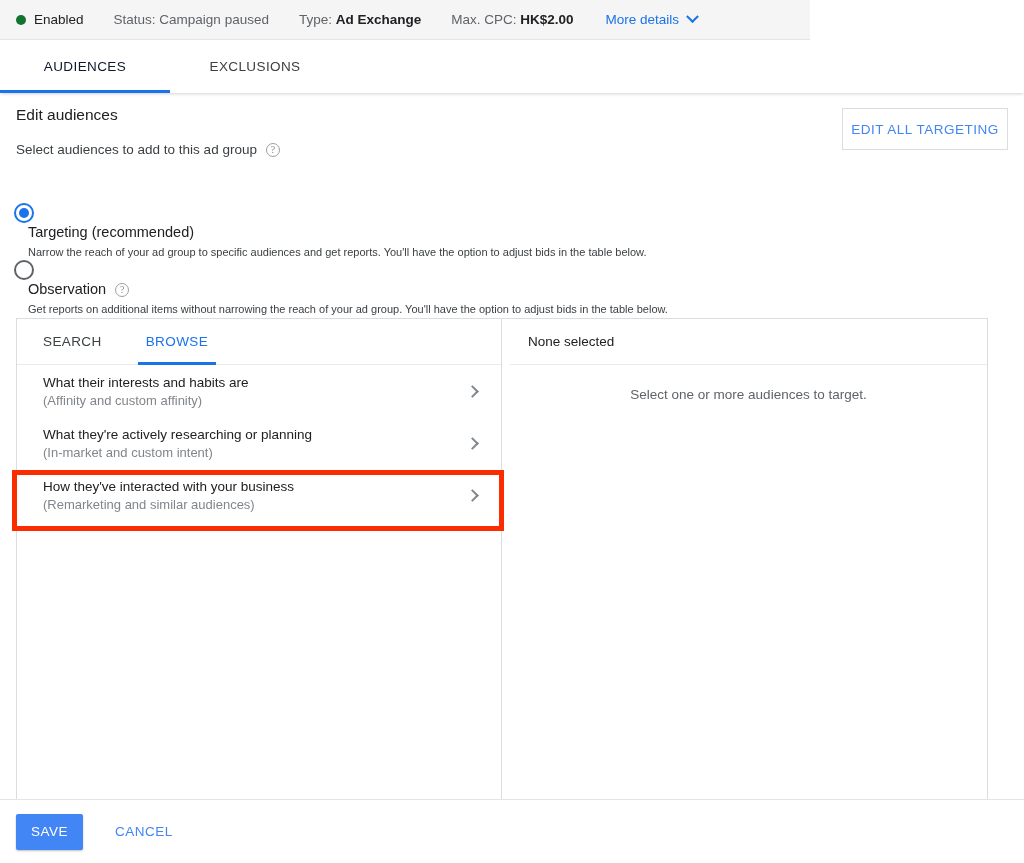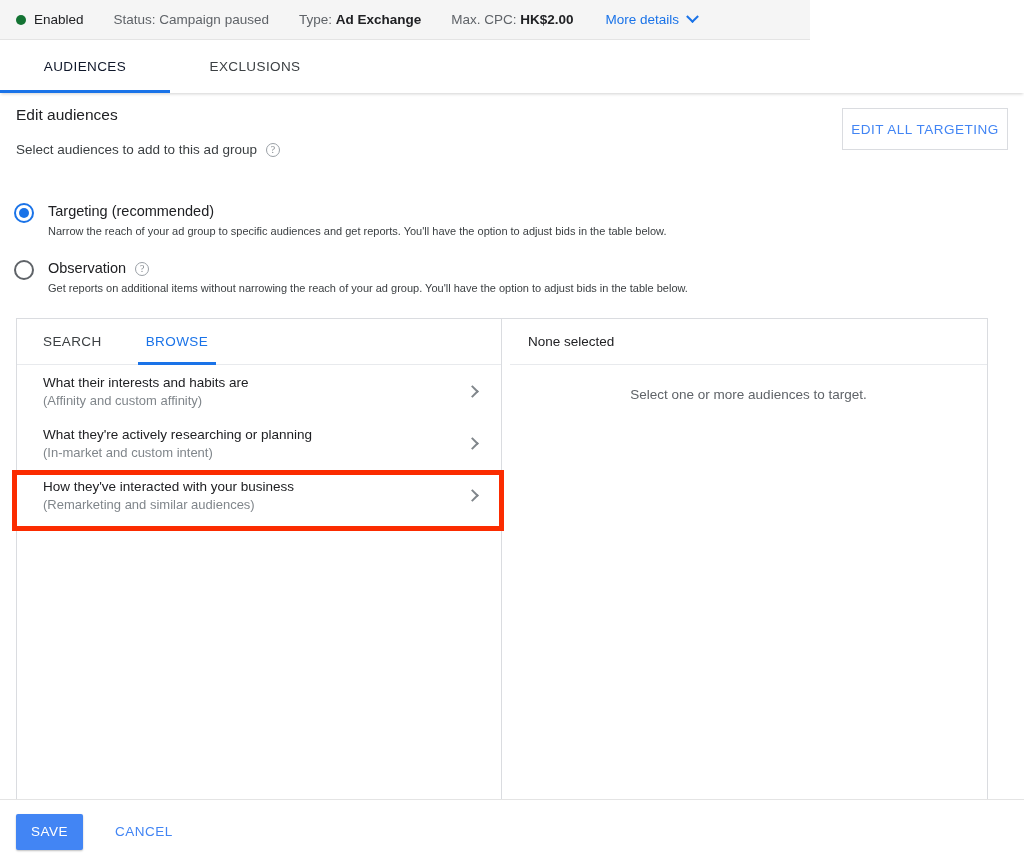--- a/index.html
+++ b/index.html
@@ -83,21 +83,21 @@
     width:166px; height:42px;
     background:#fff; border:1px solid #dadce0; border-radius:0;
     color:#4285f4; font-size:13.5px; letter-spacing:.5px;
     cursor:pointer; font-family:inherit;
   }
 
   
   .opt { position:absolute; left:14px; }
   .opt.one { top:202px; }
   .opt.two { top:259px; }
-  .radio-row { display:flex; align-items:flex-start; }
+  .radio-row { display:flex; align-items:flex-start;flex-direction:column; }
   .radio {
     width:20px; height:20px; border-radius:50%;
     border:2px solid #5f6368; flex:none; margin-top:1px;
     position:relative; background:#fff; cursor:pointer;
   }
   .radio.sel { border-color:#1a73e8; }
   .radio.sel::after {
     content:""; position:absolute; left:50%; top:50%;
     width:10px; height:10px; border-radius:50%;
     background:#1a73e8; transform:translate(-50%,-50%);

